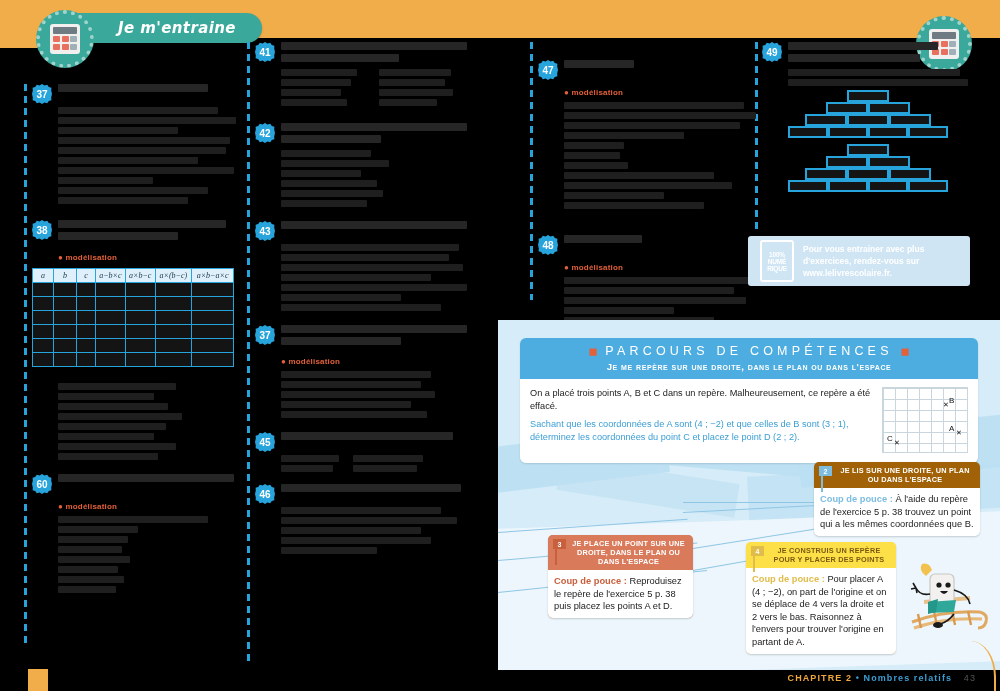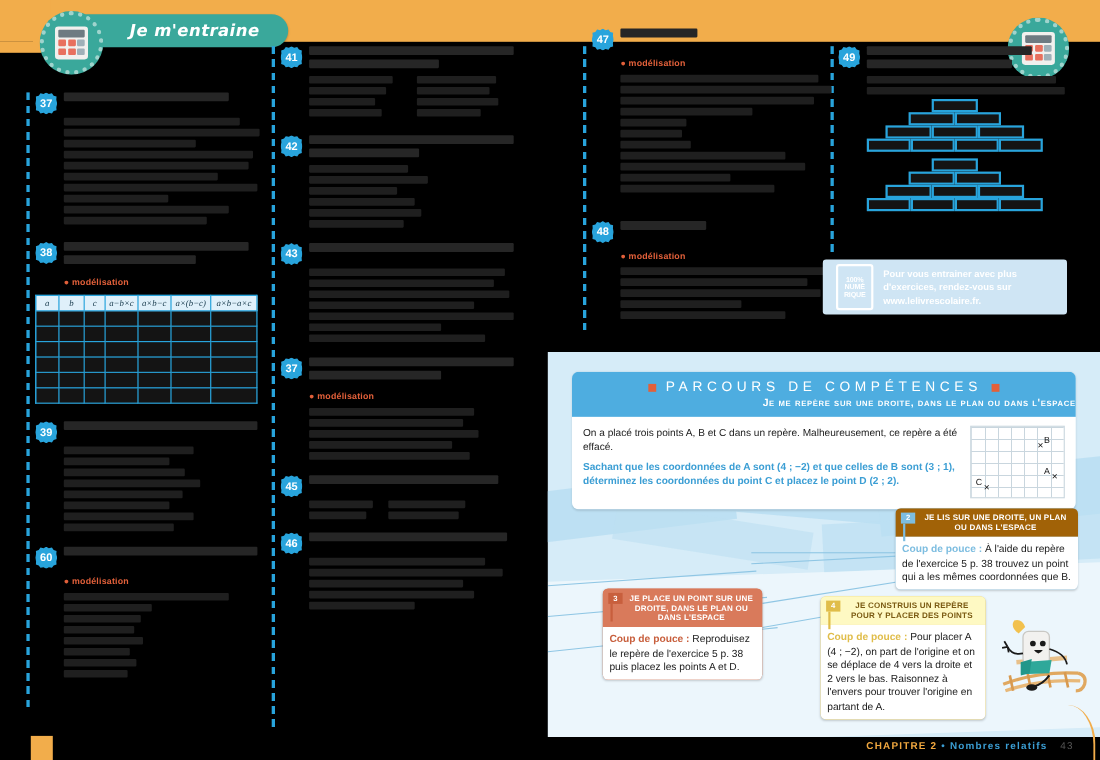--- a/index.html
+++ b/index.html
@@ -72,25 +72,25 @@
   .numtxt{font-size:8.5px;line-height:12px;color:#fff;font-weight:bold;}
 
   
   .parcours{position:absolute;left:498px;top:320px;width:502px;height:350px;background:#d6ecf8;overflow:hidden;}
   .pc-shard{position:absolute;background:#bcdff2;opacity:.95;}
   .pc-card{position:absolute;left:22px;top:18px;width:458px;border-radius:6px;overflow:hidden;
      box-shadow:0 1px 2px rgba(0,0,0,.12);}
   .pc-head{background:#4eade0;padding:6px 0 7px;text-align:center;}
   .pc-h1{color:#fff;font-size:12.5px;letter-spacing:4.2px;font-weight:normal;}
   .pc-h1 .d{color:#e2603a;font-size:11px;letter-spacing:0;}
-  .pc-h2{color:#fff;font-size:9.5px;font-weight:bold;letter-spacing:.6px;margin-top:3px;font-variant:small-caps;text-align:right;}
+  .pc-h2{color:#fff;font-size:9.5px;font-weight:bold;letter-spacing:.6px;margin-top:3px;font-variant:small-caps;}
   .pc-body{background:#fff;padding:8px 10px 10px;display:flex;gap:8px;}
   .pc-text{flex:1;}
   .pc-p1{font-size:9.2px;color:#1b1b1b;line-height:13px;}
-  .pc-p2{font-size:9.2px;color:#3b9ed4;font-weight:bold;line-height:13px;margin-top:5px;}
+  .pc-p2{font-size:9.2px;color:#3b9ed4;font-weight:normal;line-height:13px;margin-top:5px;}
   .grid-wrap{width:84px;height:64px;border:1px solid #c9d6de;position:relative;flex:none;
      background-image:
        repeating-linear-gradient(to right,#c9d6de 0 1px,transparent 1px 12px),
        repeating-linear-gradient(to bottom,#c9d6de 0 1px,transparent 1px 11px);}
   .gpt{position:absolute;font-size:8px;color:#111;}
 
   
   .cc{position:absolute;border-radius:5px;overflow:hidden;box-shadow:0 1px 2px rgba(0,0,0,.18);}
   .cc-head{padding:4px 6px 4px 22px;text-align:center;}
   .cc-head span{font-size:7.3px;font-weight:bold;line-height:9px;letter-spacing:.2px;display:block;}
@@ -253,26 +253,20 @@
               <td></td>
               <td></td>
               <td></td>
               <td></td>
             </tr>
           </tbody>
       </table>
     </div>
 
     <div class="ex" style="margin-top:16px">
-      <div class="exhead">
-        <div class="exbadge">39</div>
-        <div style="flex:1">
-            <div class="ttl" style="width:176px"></div>
-          </div>
-      </div>
       <div class="exbody">
         <div class="rdl" style="width:118px"></div>
         <div class="rdl" style="width:96px"></div>
         <div class="rdl" style="width:110px"></div>
         <div class="rdl" style="width:124px"></div>
         <div class="rdl" style="width:108px"></div>
         <div class="rdl" style="width:96px"></div>
         <div class="rdl" style="width:118px"></div>
         <div class="rdl" style="width:100px"></div>
       </div>
@@ -415,21 +409,21 @@
       <div class="exbody">
         <div class="rdl" style="width:160px"></div>
           <div class="rdl" style="width:176px"></div>
         <div class="rdl" style="width:140px"></div>
           <div class="rdl" style="width:150px"></div>
         <div class="rdl" style="width:96px"></div>
       </div>
     </div>
   </div>
 
-  <div class="col" style="left:538px;top:26px;width:206px;">
+  <div class="col" style="left:538px;top:60px;width:206px;">
     <div class="ex">
       <div class="exhead">
         <div class="exbadge">47</div>
         <div style="flex:1">
             <div class="ttl" style="width:70px"></div>
           </div>
       </div>
       <div style="margin-left:26px;margin-top:1px">
         <span class="tag">● modélisation</span>
       </div>
@@ -604,21 +598,21 @@
           <div class="fp" style="background: rgb(200, 95, 61);"></div>
         </div>
         <span style="color: rgb(255, 255, 255);">JE PLACE UN POINT SUR UNE DROITE, DANS LE PLAN OU DANS L'ESPACE</span>
       </div>
       <div class="cc-body" style="border-left: 0px;">
         <span class="hl" style="color: rgb(200, 95, 61); font-weight: bold;">Coup de pouce :</span><span> Reproduisez le repère de l'exercice 5 p. 38 puis placez les points A et D.</span>
       </div>
     </div>
 
     <div class="cc" id="cc3" style="left: 248px; top: 222px; width: 150px; background: rgb(245, 217, 112);">
-      <div class="cc-head" style="background: #fef9c3;">
+      <div class="cc-head" style="background: #fde047;">
         <div class="flag">
           <div class="fb" style="background: rgb(224, 189, 74);">4</div>
           <div class="fp" style="background: rgb(224, 189, 74);"></div>
         </div>
         <span style="color: rgb(122, 90, 18);">JE CONSTRUIS UN REPÈRE POUR Y PLACER DES POINTS</span>
       </div>
       <div class="cc-body" style="border-left: 0px;">
         <span class="hl" style="color: rgb(224, 189, 74); font-weight: bold;">Coup de pouce :</span><span> Pour placer A (4 ; −2), on part de l'origine et on se déplace de 4 vers la droite et 2 vers le bas. Raisonnez à l'envers pour trouver l'origine en partant de A.</span>
       </div>
     </div>

